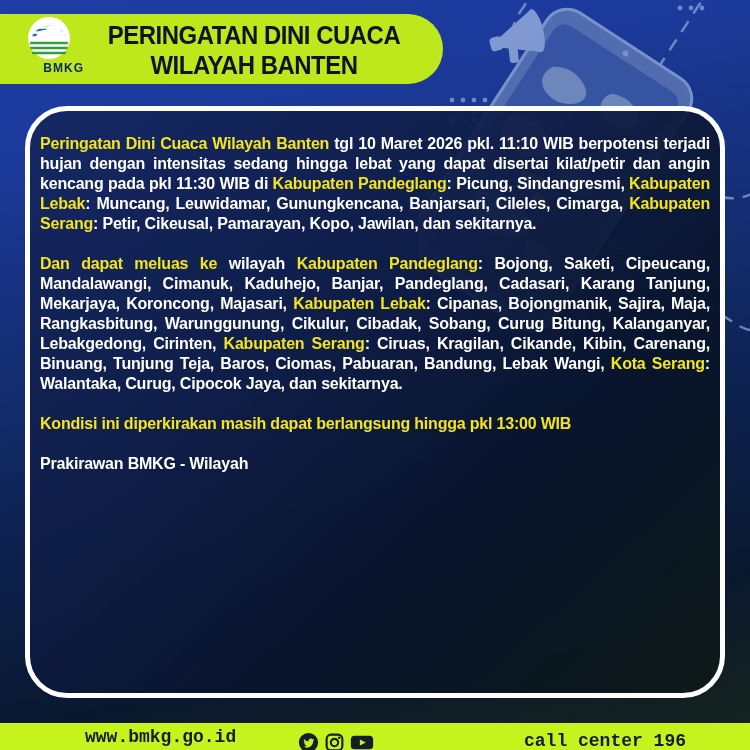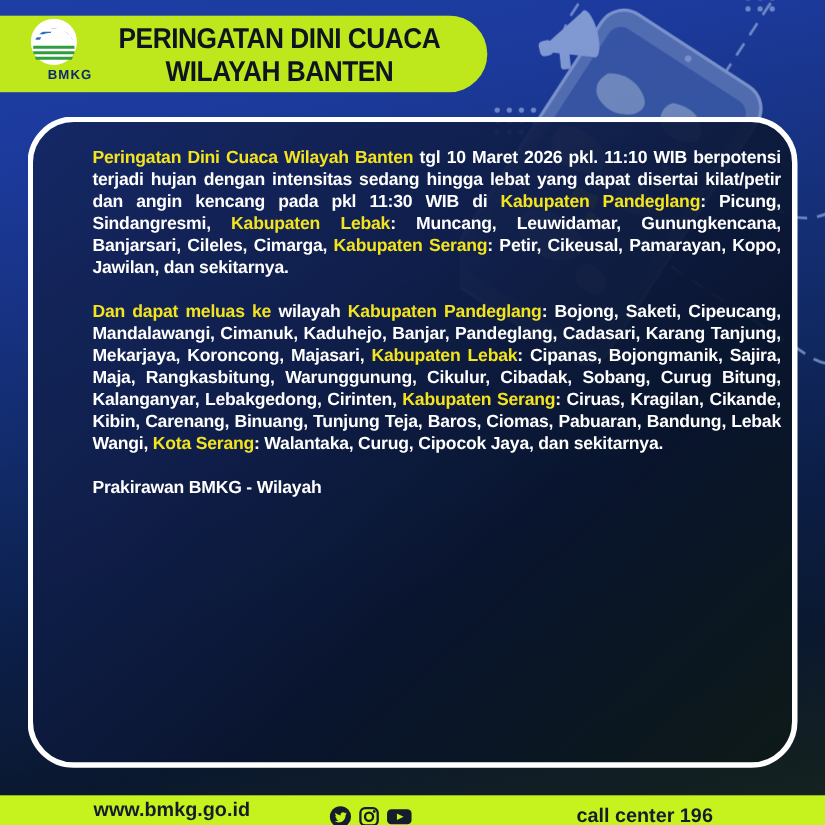--- a/index.html
+++ b/index.html
@@ -26,21 +26,21 @@
   .panel{
     position:absolute;left:25px;top:106px;width:700px;height:592px;z-index:2;
     border:5px solid #ffffff;border-radius:42px;
     background:linear-gradient(138deg,
       rgba(21,38,95,.90) 0%, rgba(15,29,70,.93) 38%,
       rgba(9,20,42,.95) 68%, rgba(14,26,24,.96) 100%);
     padding:23px 10px 0 10px;
   }
   .panel p{
     font-size:16px;font-weight:bold;line-height:20px;
-    letter-spacing:-0.2px;text-align:justify;margin-bottom:20px;color:#fff;margin-left:44px;
+    letter-spacing:-0.2px;text-align:justify;margin-bottom:20px;color:#fff;
   }
   .panel p.single{text-align:left;}
   .yw{color:var(--yellow);}
   .wt{color:#ffffff;}
 
   
   .header{
     position:absolute;left:0;top:14px;width:443px;height:70px;z-index:3;
     background:var(--accent);border-radius:0 35px 35px 0;
   }
@@ -54,21 +54,21 @@
     position:absolute;left:80px;top:6px;width:348px;text-align:center;
     font-size:26px;line-height:30px;font-weight:bold;color:#0e1520;
     letter-spacing:-0.5px;transform:scaleX(.92);transform-origin:50% 50%;
   }
 
   
   .footer{
     position:absolute;left:0;bottom:0;width:750px;height:27px;z-index:3;
     background:var(--footer-bar);color:var(--dark);
   }
-  .fgroup{position:absolute;top:0;height:27px;display:flex;align-items:center;}
+  .fgroup{position:absolute;top:0;height:27px;display:flex;align-items:center;font-family:Liberation Mono, monospace;}
   .fgroup .txt{font-size:18px;font-weight:bold;color:var(--dark);white-space:nowrap;}
   .sep{width:4px;height:19px;background:var(--dark);border-radius:1px;}
   .g-left{left:85px;}
   .g-center{left:293px;gap:9px;flex-direction:column;}
   .g-right{left:524px;gap:8px;flex-direction:column;}
   .icons-row{display:flex;align-items:center;gap:5px;}
   .fi{display:block;}
 </style>
 </head>
 <body>
@@ -132,20 +132,21 @@
         <ellipse cx="52" cy="24" rx="7" ry="22"></ellipse>
         <rect x="4" y="20" width="12" height="14" rx="4"></rect>
         <rect x="20" y="32" width="9" height="18" rx="3" transform="rotate(8 24 41)"></rect>
       </g>
     </g>
   </svg>
 
   <div class="panel" id="paragraphs">
       <p><span class="yw">Peringatan Dini Cuaca Wilayah Banten</span><span class="wt"> tgl 10 Maret 2026 pkl. 11:10 WIB berpotensi terjadi hujan dengan intensitas sedang hingga lebat yang dapat disertai kilat/petir dan angin kencang pada pkl 11:30 WIB di </span><span class="yw">Kabupaten Pandeglang</span><span class="wt">: Picung, Sindangresmi, </span><span class="yw">Kabupaten Lebak</span><span class="wt">: Muncang, Leuwidamar, Gunungkencana, Banjarsari, Cileles, Cimarga, </span><span class="yw">Kabupaten Serang</span><span class="wt">: Petir, Cikeusal, Pamarayan, Kopo, Jawilan, dan sekitarnya.</span></p>
       <p><span class="yw">Dan dapat meluas ke</span><span class="wt"> wilayah </span><span class="yw">Kabupaten Pandeglang</span><span class="wt">: Bojong, Saketi, Cipeucang, Mandalawangi, Cimanuk, Kaduhejo, Banjar, Pandeglang, Cadasari, Karang Tanjung, Mekarjaya, Koroncong, Majasari, </span><span class="yw">Kabupaten Lebak</span><span class="wt">: Cipanas, Bojongmanik, Sajira, Maja, Rangkasbitung, Warunggunung, Cikulur, Cibadak, Sobang, Curug Bitung, Kalanganyar, Lebakgedong, Cirinten, </span><span class="yw">Kabupaten Serang</span><span class="wt">: Ciruas, Kragilan, Cikande, Kibin, Carenang, Binuang, Tunjung Teja, Baros, Ciomas, Pabuaran, Bandung, Lebak Wangi, </span><span class="yw">Kota Serang</span><span class="wt">: Walantaka, Curug, Cipocok Jaya, dan sekitarnya.</span></p>
+      <p class="single"><span class="yw">Kondisi ini diperkirakan masih dapat berlangsung hingga pkl 13:00 WIB</span></p>
       <p class="single"><span class="wt">Prakirawan BMKG - Wilayah</span></p>
     </div>
 
   <div class="header">
     <div class="logo">
       <svg width="42" height="42" viewBox="0 0 42 42">
         <circle cx="21" cy="21" r="21" fill="#ffffff"></circle>
         <g clip-path="circle(19px at 21px 21px)">
           <g stroke="#2d6fb8" stroke-width="2.4" fill="none">
             <line x1="2" y1="8" x2="40" y2="8"></line>

